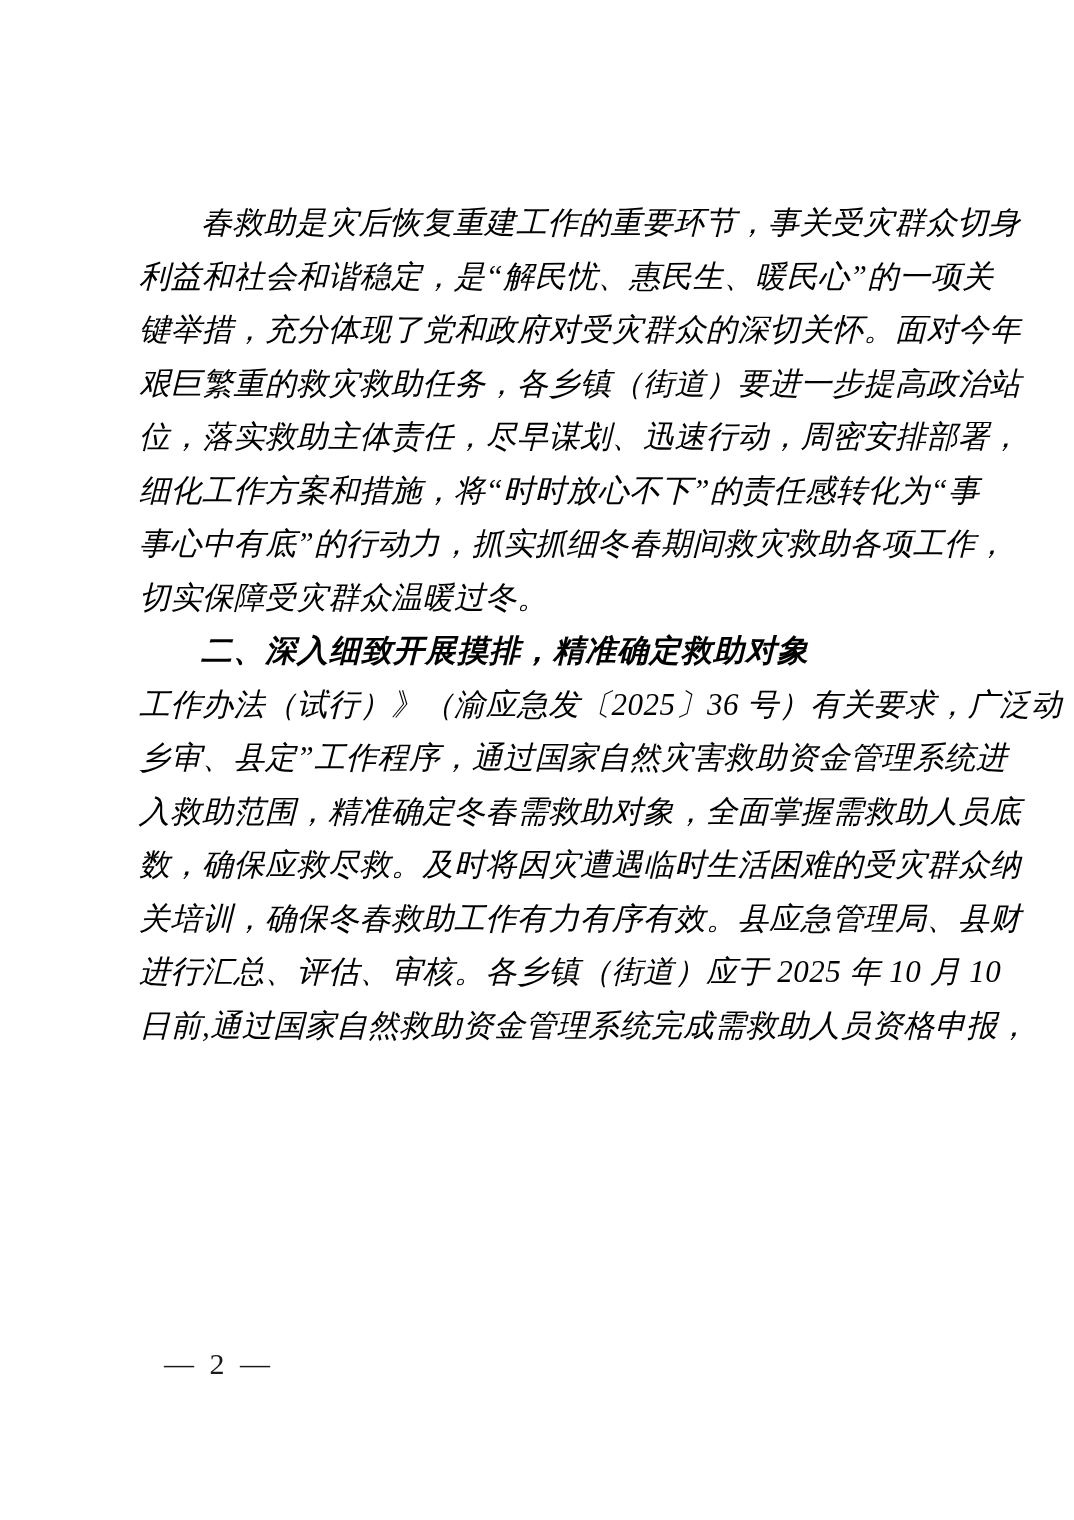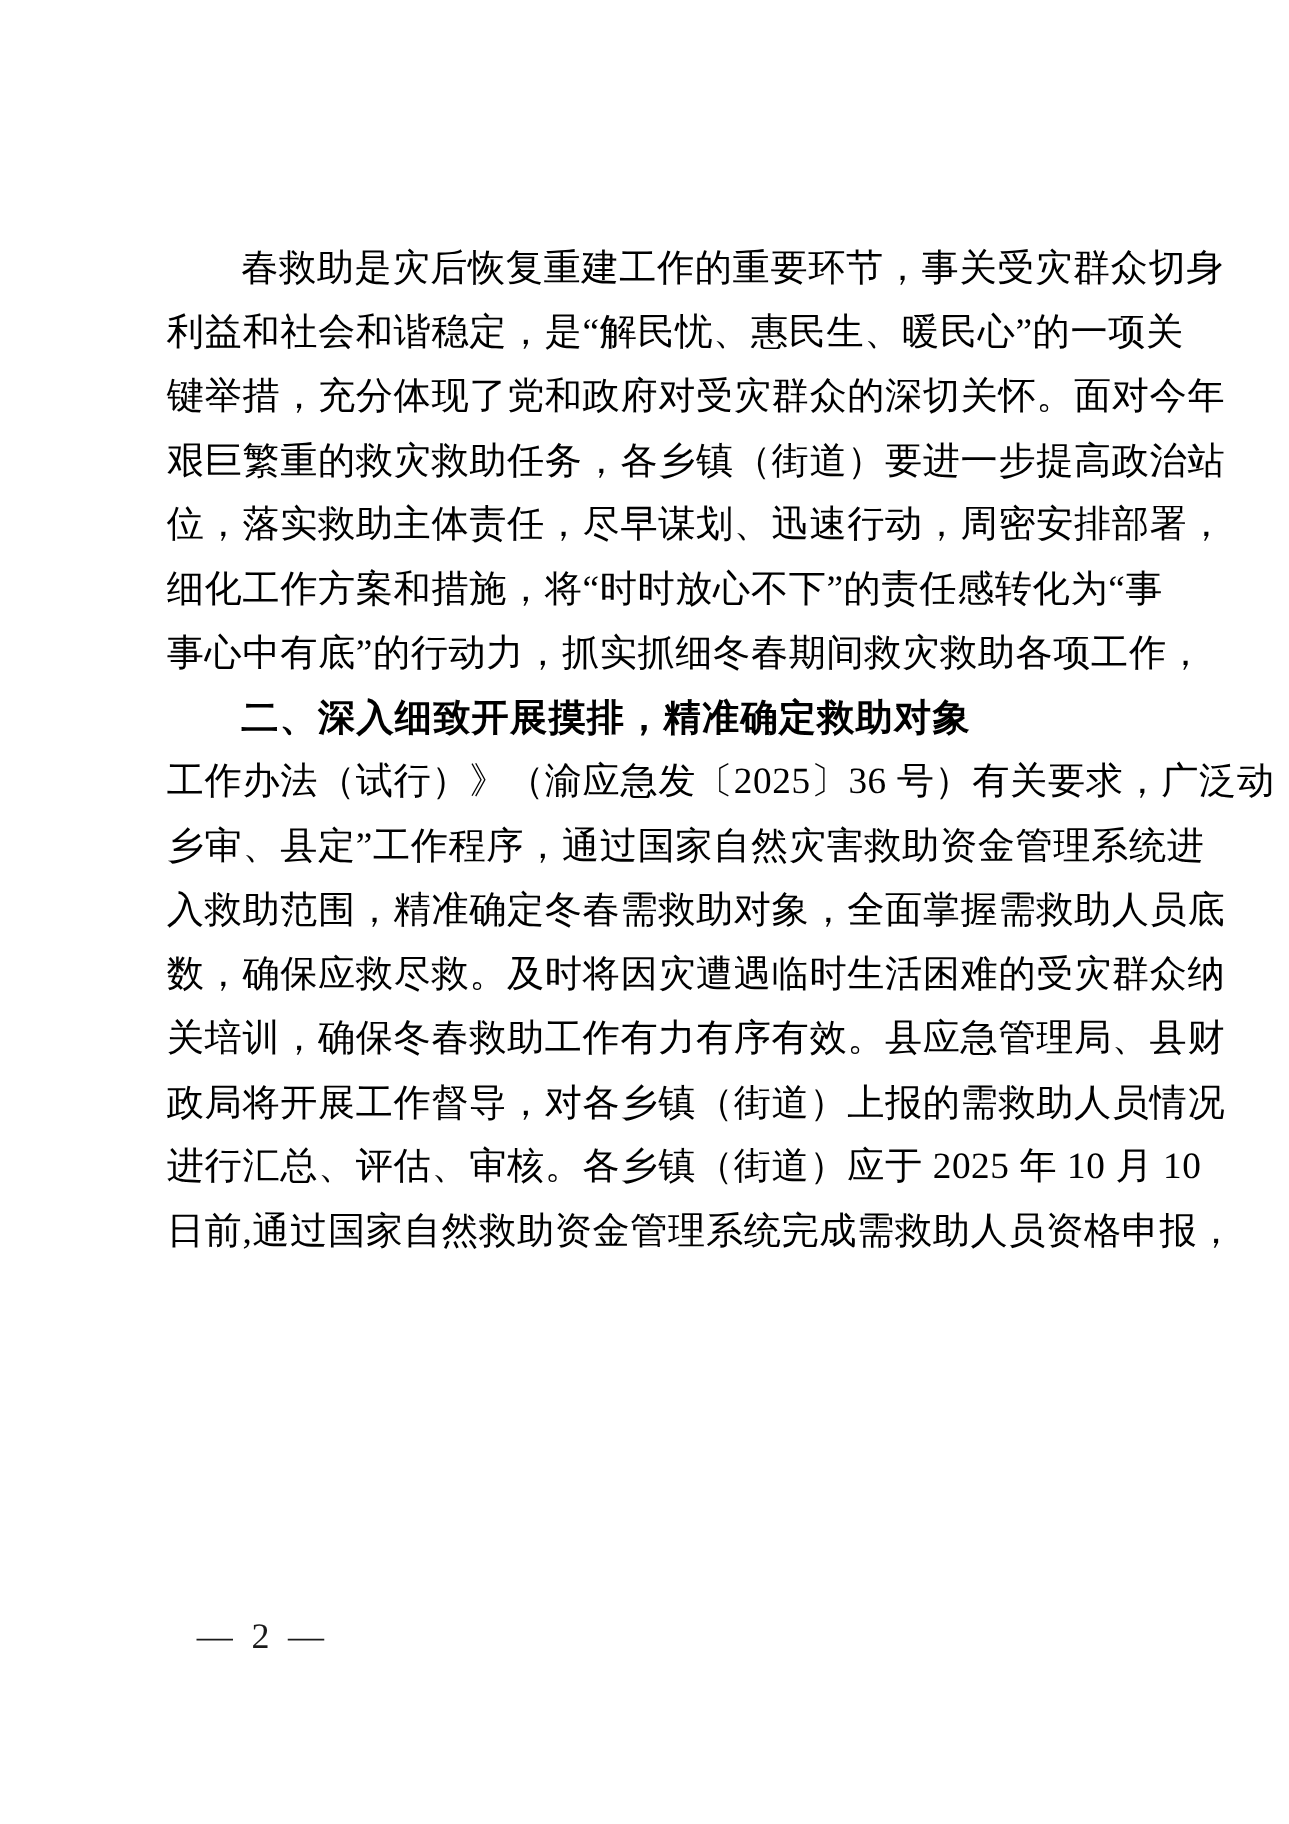--- a/index.html
+++ b/index.html
@@ -17,20 +17,21 @@
     overflow: hidden;
   }
   .text-block {
     position: absolute;
     left: 139px;
     top: 196px;
     width: 804px;
     font-size: 31px;
     line-height: 53.5px;
     letter-spacing: 0.5px;
+    font-style: italic;
   }
   .line {
     text-align: justify;
     text-align-last: justify;
     white-space: nowrap;
     height: 53.5px;
   }
   .line.indent {
     text-indent: 62px;
   }
@@ -61,25 +62,25 @@
 
 <div class="page">
   <div class="text-block">
     <div class="line indent">春救助是灾后恢复重建工作的重要环节，事关受灾群众切身</div>
     <div class="line">利益和社会和谐稳定，是“解民忧、惠民生、暖民心”的一项关</div>
     <div class="line">键举措，充分体现了党和政府对受灾群众的深切关怀。面对今年</div>
     <div class="line">艰巨繁重的救灾救助任务，各乡镇（街道）要进一步提高政治站</div>
     <div class="line">位，落实救助主体责任，尽早谋划、迅速行动，周密安排部署，</div>
     <div class="line">细化工作方案和措施，将“时时放心不下”的责任感转化为“事</div>
     <div class="line">事心中有底”的行动力，抓实抓细冬春期间救灾救助各项工作，</div>
+    <div class="line para-end">切实保障受灾群众温暖过冬。</div>
     <div class="line heading">二、深入细致开展摸排，精准确定救助对象</div>
     <div class="line">工作办法（试行）》（渝应急发〔2025〕36 号）有关要求，广泛动</div>
     <div class="line">乡审、县定”工作程序，通过国家自然灾害救助资金管理系统进</div>
     <div class="line">入救助范围，精准确定冬春需救助对象，全面掌握需救助人员底</div>
     <div class="line">数，确保应救尽救。及时将因灾遭遇临时生活困难的受灾群众纳</div>
     <div class="line">关培训，确保冬春救助工作有力有序有效。县应急管理局、县财</div>
-    <div class="line">政局将开展工作督导，对各乡镇（街道）上报的需救助人员情况</div>
     <div class="line">进行汇总、评估、审核。各乡镇（街道）应于 2025 年 10 月 10</div>
     <div class="line">日前,通过国家自然救助资金管理系统完成需救助人员资格申报，</div>
   </div>
 
   <div class="footer">— 2 —</div>
 </div>
 
 </body></html>

